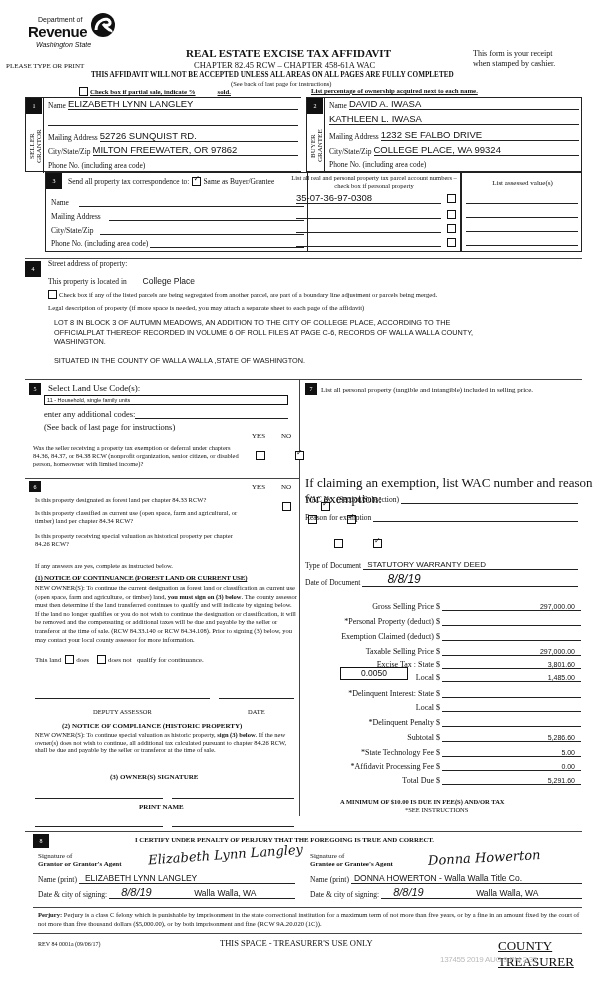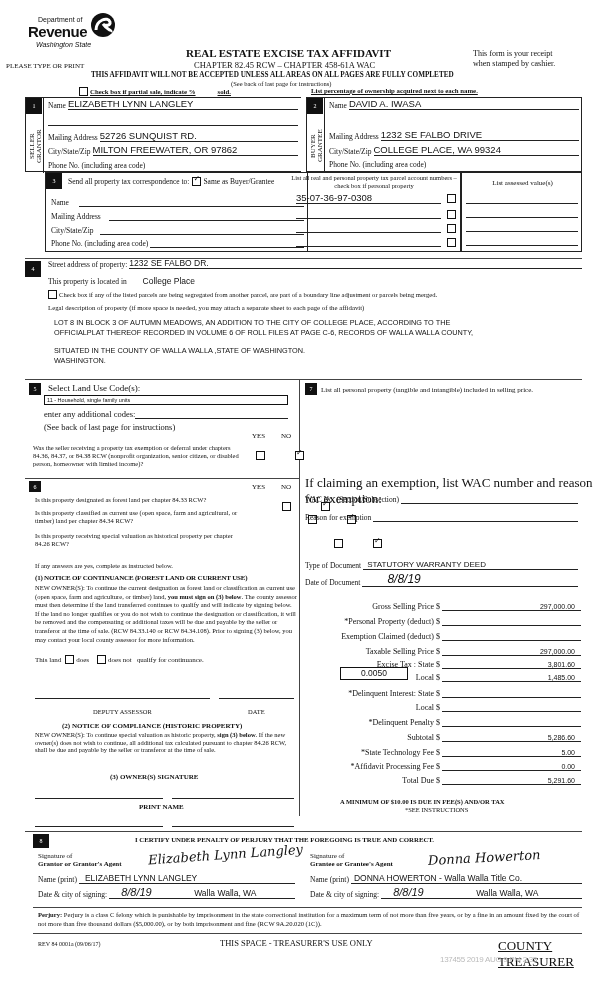--- a/index.html
+++ b/index.html
@@ -90,20 +90,25 @@
 <div class="box" style="left:306px;top:97px;width:276px;height:75px;">
   <div class="num-badge" style="left:0;top:0;">2</div>
   <div class="abs" style="left:17px;top:0;height:75px;border-left:1px solid #222;"></div>
   <div class="vert" style="left:3px;top:26px;height:44px;"><span>BUYER</span> <span>GRANTEE</span></div>
   <div class="row" style="left:22px;top:2px;width:250px;">
     <span class="lbl">Name</span>
     <div class="fill">
         <span class="v">DAVID A. IWASA</span>
       </div>
   </div>
+  <div class="row" style="left:22px;top:17px;width:250px;">
+    <div class="fill" style="margin-left:0;">
+        <span class="v">KATHLEEN L. IWASA</span>
+      </div>
+  </div>
   <div class="row" style="left:22px;top:33px;width:250px;">
     <span class="lbl">Mailing Address</span>
     <div class="fill">
         <span class="v">1232 SE FALBO DRIVE</span>
       </div>
   </div>
   <div class="row" style="left:22px;top:48px;width:250px;">
     <span class="lbl">City/State/Zip</span>
     <div class="fill">
         <span class="v">COLLEGE PLACE, WA  99324</span>
@@ -171,38 +176,35 @@
 <div class="abs line" style="left:466px;top:203px;width:112px;"></div>
 <div class="abs line" style="left:466px;top:217px;width:112px;"></div>
 <div class="abs line" style="left:466px;top:231px;width:112px;"></div>
 <div class="abs line" style="left:466px;top:245px;width:112px;"></div>
 
 
 <div class="abs" style="left:25px;top:258px;width:557px;border-top:1px solid #444;"></div>
 <div class="num-badge" style="left:25px;top:261px;">4</div>
 <div class="row" style="left:48px;top:259px;width:534px;">
   <span class="lbl">Street address of property:</span>
-  <div class="fill">
-      <span class="v" style="font-size:8.5px;">1232 SE FALBO DR.</span>
-    </div>
 </div>
 <div class="abs" style="left:48px;top:276px;font-size:7.5px;">
   <span>This property is located in</span>
   <span class="sans" style="font-size:8.5px;margin-left:14px;">College Place</span>
 </div>
 <div class="abs" style="left:48px;top:290px;font-size:6.6px;display:flex;align-items:center;">
   <span class="cb" style="margin-right:2px;"></span>
   <span>Check box if any of the listed parcels are being segregated from another parcel, are part of a boundary line adjustment or parcels being merged.</span>
 </div>
 <div class="abs" style="left:48px;top:304px;font-size:6.8px;">Legal description of property (if more space is needed, you may attach a separate sheet to each page of the affidavit)</div>
 <div class="abs sans" style="left:54px;top:318px;font-size:7.3px;line-height:9.5px;">
   <div>LOT 8 IN BLOCK 3 OF AUTUMN MEADOWS, AN ADDITION TO THE CITY OF COLLEGE PLACE, ACCORDING TO THE</div>
   <div>OFFICIALPLAT THEREOF RECORDED IN VOLUME 6 OF ROLL FILES AT PAGE C-6, RECORDS OF WALLA WALLA COUNTY,</div>
+  <div>WASHINGTON.</div>
   <div style="margin-top:9px;">SITUATED IN THE COUNTY OF WALLA WALLA ,STATE OF WASHINGTON.</div>
-  <div>WASHINGTON.</div>
 </div>
 
 
 <div class="abs" style="left:25px;top:379px;width:557px;border-top:1px solid #444;"></div>
 <div class="abs" style="left:299px;top:379px;height:437px;border-left:1px solid #444;"></div>
 <div class="num-badge" style="left:29px;top:383px;width:12px;height:12px;">5</div>
 <div class="abs" style="left:48px;top:383px;font-size:9px;">Select Land Use Code(s):</div>
 <div class="abs sans" style="left:44px;top:395px;width:244px;height:10px;border:1px solid #111;font-size:5.5px;padding-left:2px;line-height:8px;">11 - Household, single family units</div>
 <div class="row" style="left:44px;top:409px;width:244px;">
   <span style="font-size:8.5px;">enter any additional codes:</span>
@@ -224,21 +226,21 @@
 <span class="cb abs" style="left:256px;top:496px;"></span>
 <span class="cb checked abs" style="left:282px;top:496px;"></span>
 <div class="abs" style="left:35px;top:509px;width:210px;font-size:6.5px;line-height:8.2px;">Is this property classified as current use (open space, farm and agricultural, or timber) land per chapter 84.34 RCW?</div>
 <span class="cb abs" style="left:256px;top:509px;"></span>
 <span class="cb checked abs" style="left:282px;top:509px;"></span>
 <div class="abs" style="left:35px;top:532px;width:210px;font-size:6.5px;line-height:8.2px;">Is this property receiving special valuation as historical property per chapter 84.26 RCW?</div>
 <span class="cb abs" style="left:256px;top:533px;"></span>
 <span class="cb checked abs" style="left:282px;top:533px;"></span>
 
 <div class="abs" style="left:35px;top:562px;font-size:6.5px;">If any answers are yes, complete as instructed below.</div>
-<div class="abs" style="left:35px;top:574px;font-size:7px;font-weight:bold;letter-spacing:-0.2px;">(1) NOTICE OF CONTINUANCE  (FOREST LAND OR CURRENT USE)</div>
+<div class="abs" style="left:35px;top:574px;font-size:7px;font-weight:bold;letter-spacing:-0.2px;text-decoration:underline;">(1) NOTICE OF CONTINUANCE  (FOREST LAND OR CURRENT USE)</div>
 <div class="abs" style="left:35px;top:584px;width:262px;font-size:6.5px;line-height:8.6px;">
   <span>NEW OWNER(S): To continue the current designation as forest land or classification as current use (open space, farm and agriculture, or timber) land, </span><b>you must sign on (3) below</b><span>. The county assessor must then determine if the land transferred continues to qualify and will indicate by signing below. If the land no longer qualifies or you do not wish to continue the designation or classification, it will be removed and the compensating or additional taxes will be due and payable by the seller or transferor at the time of sale. (RCW 84.33.140 or RCW 84.34.108). Prior to signing (3) below, you may contact your local county assessor for more information.</span>
 </div>
 <div class="abs" style="left:35px;top:655px;font-size:7px;display:flex;align-items:center;">
   <span>This land</span>
   <span class="cb" style="margin:0 2px 0 4px;"></span>
   <span>does</span>
   <span class="cb" style="margin:0 2px 0 8px;"></span>
   <span>does not</span>
   <span style="margin-left:5px;">qualify for continuance.</span>

